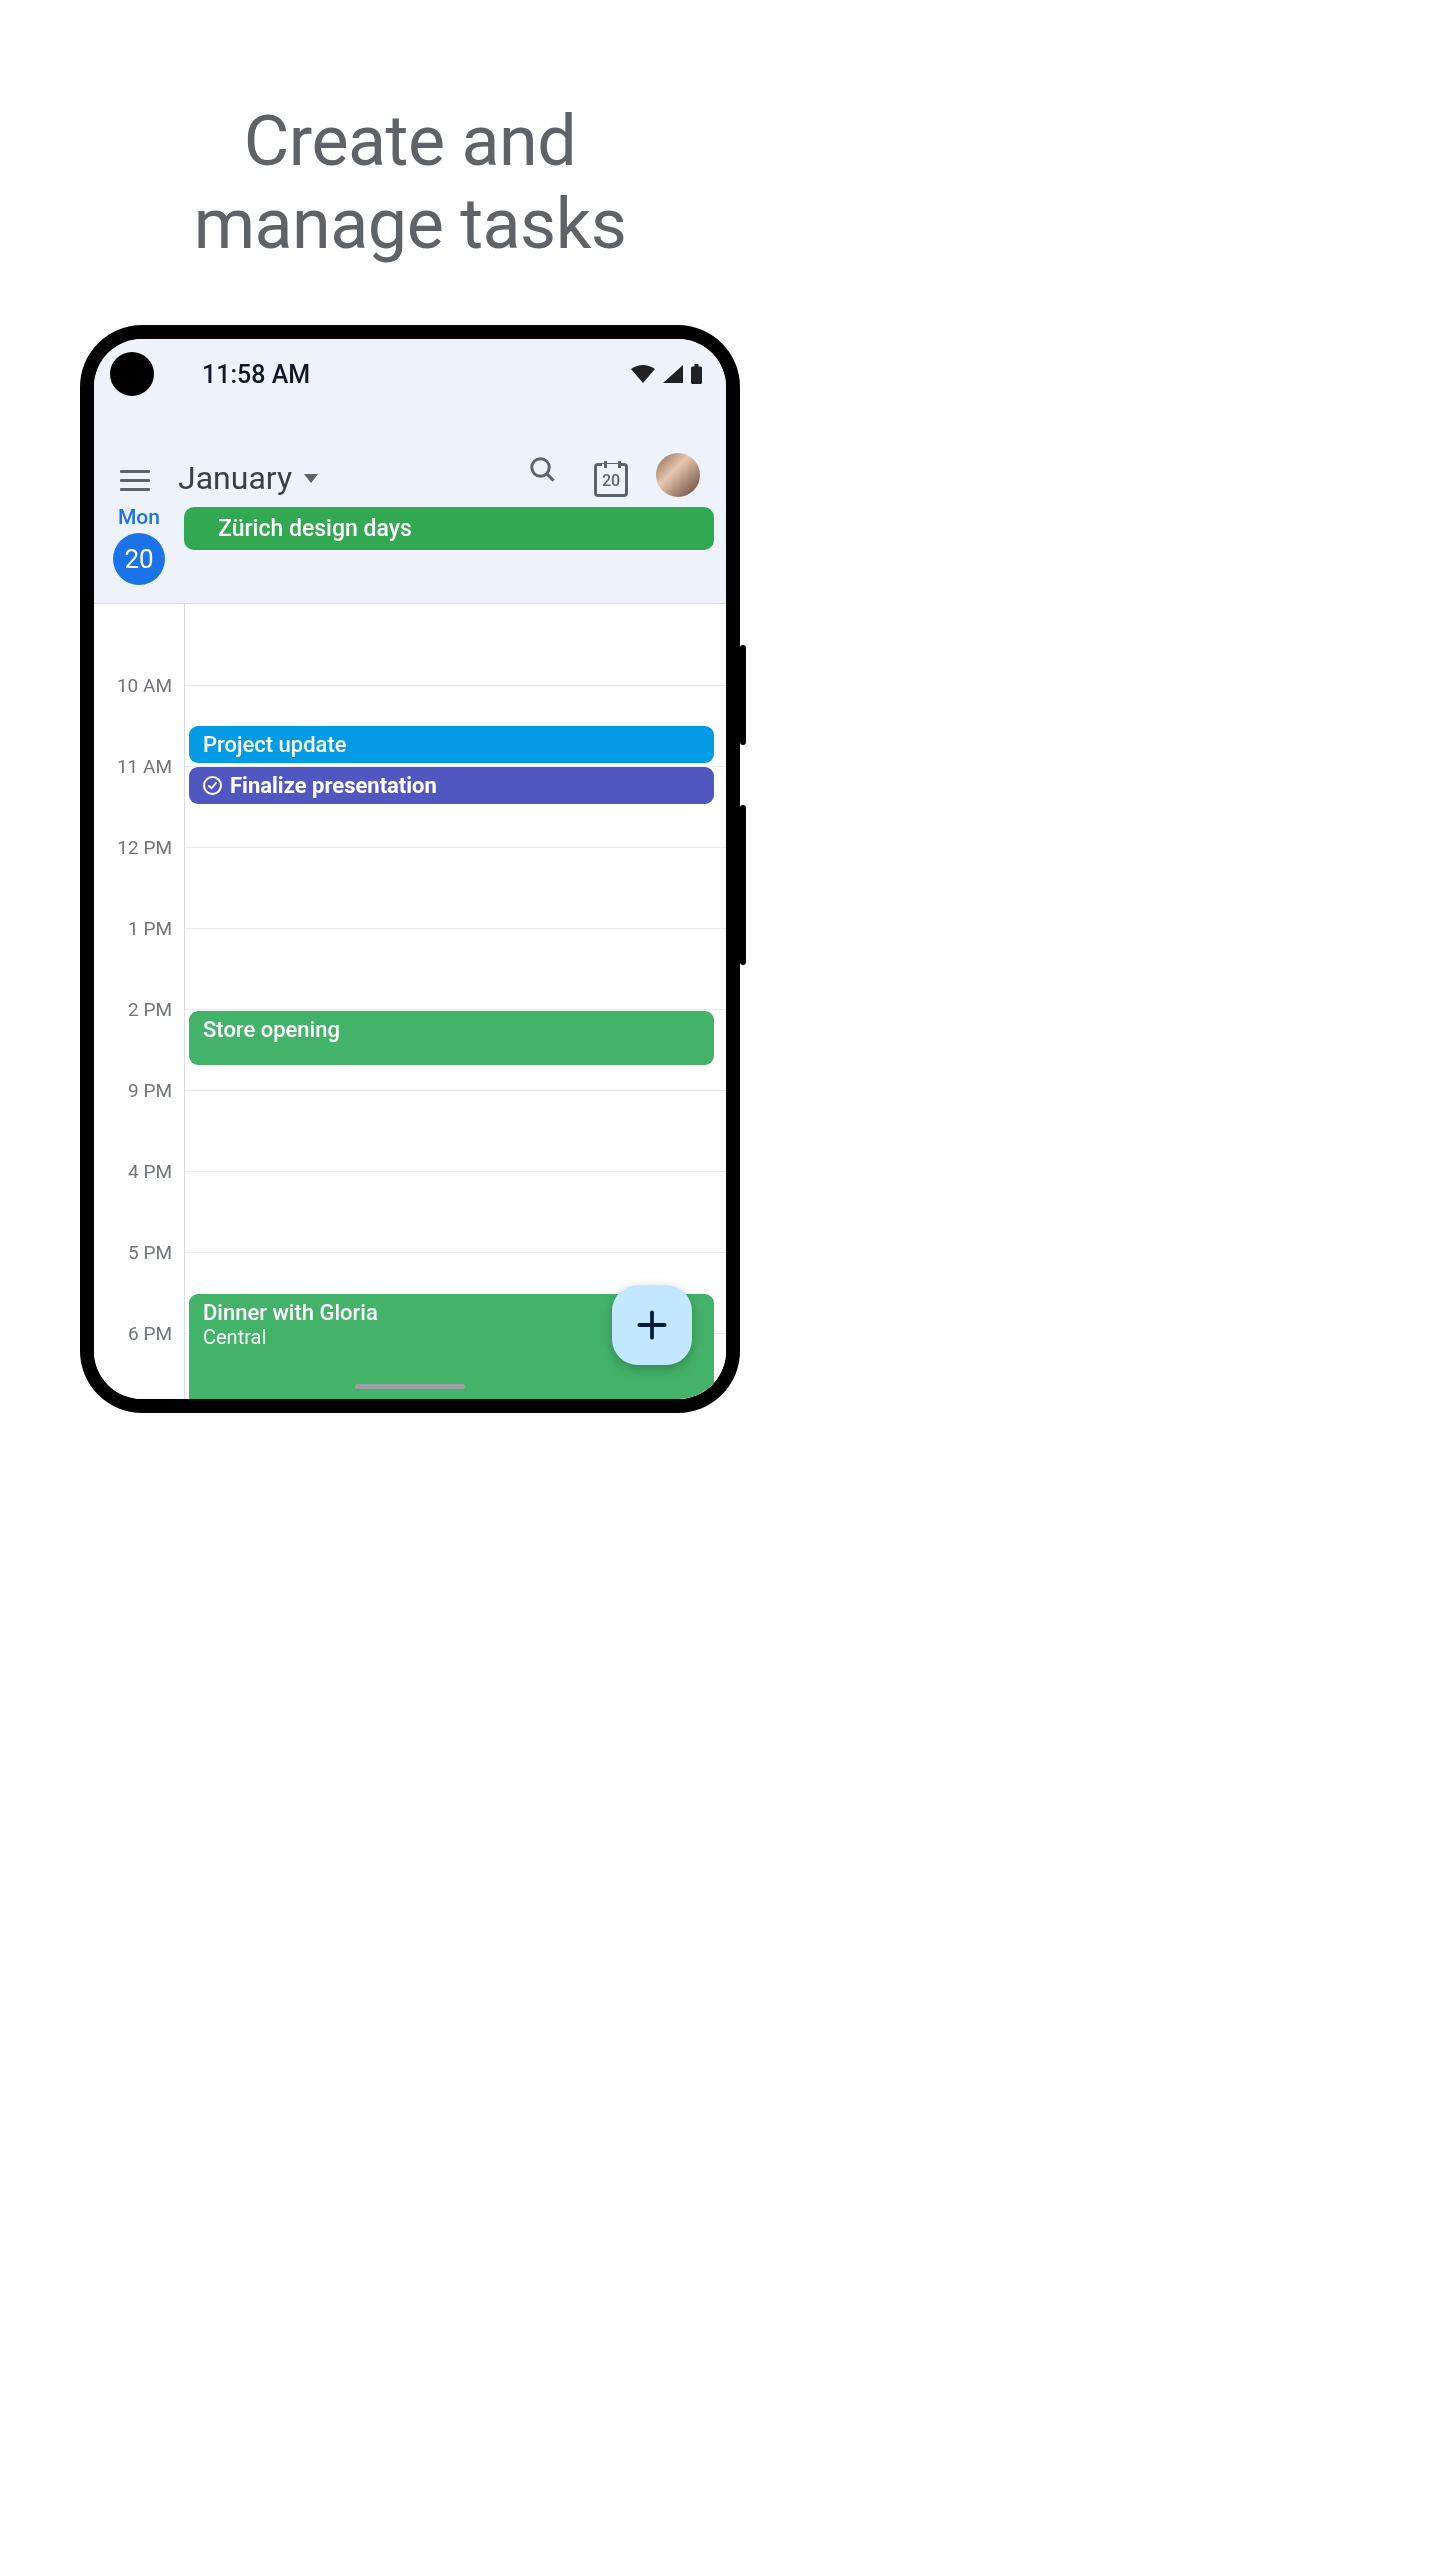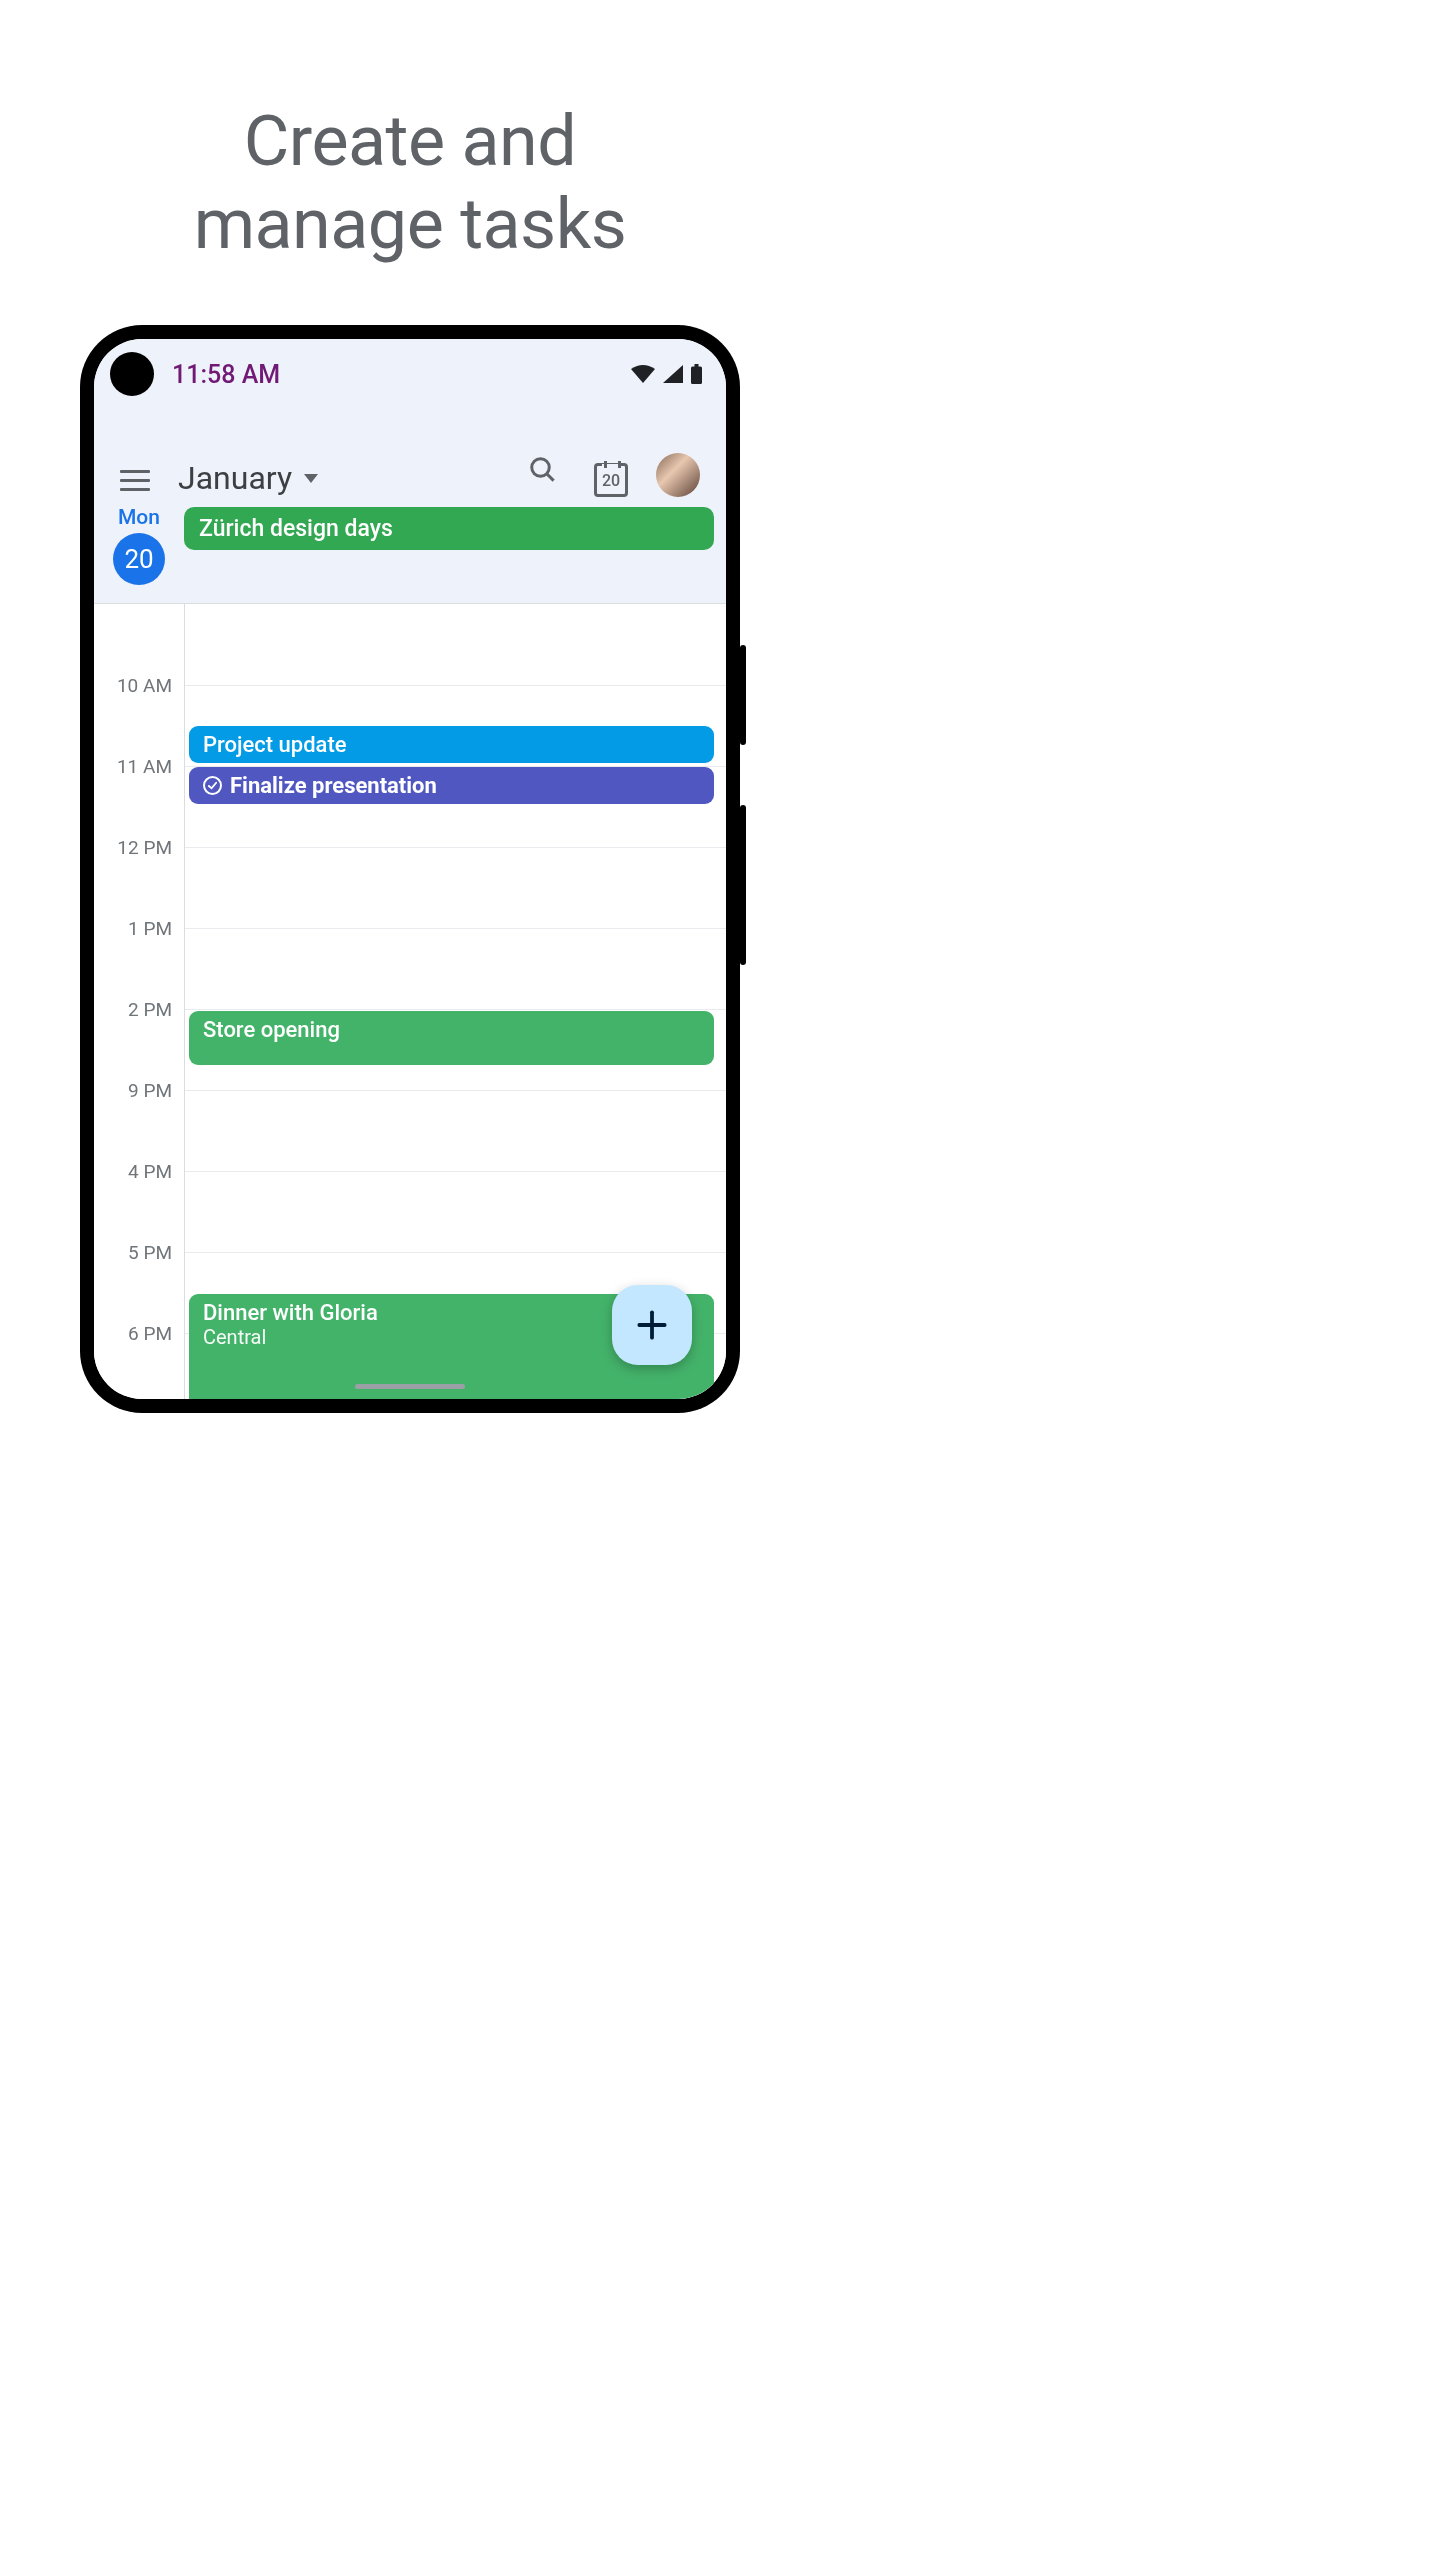--- a/index.html
+++ b/index.html
@@ -7,21 +7,21 @@
 
     .hero-title { text-align: center; font-size: 70px; font-weight: 400; color: #5f6368; line-height: 1.18; margin-top: 100px; margin-bottom: 60px; letter-spacing: -0.5px; }
 
     .phone-wrap { display: flex; justify-content: center; }
     .phone-shell { width: 660px; background: #000; border-radius: 62px; padding: 14px; position: relative; }
     .phone-screen { background: #fff; border-radius: 48px; overflow: hidden; height: 1060px; position: relative; }
 
     .status-bar { height: 70px; background: #eef2fa; display: flex; align-items: center; justify-content: space-between; padding: 0 24px 0 16px; }
     .status-left { display: flex; align-items: center; gap: 18px; }
     .camera-hole { width: 44px; height: 44px; border-radius: 50%; background: #000; }
-    .status-time { font-size: 25px; font-weight: 500; color: #701a75; }
+    .status-time { font-size: 25px; font-weight: 500; color: #0f172a; margin-left: 30px; }
     .status-right { display: flex; align-items: center; gap: 8px; }
     .status-right svg { fill: #202124; }
 
     .app-header { height: 88px; background: #eef2fa; display: flex; align-items: flex-end; padding: 0 26px; gap: 28px; }
     .hamburger-icon { cursor: pointer; }
     .hamburger-icon div { width: 30px; height: 3px; background: #5f6368; margin: 6px 0; border-radius: 1px; }
     .month-select { display: flex; align-items: center; gap: 12px; cursor: pointer; }
     .month-label { font-size: 32px; color: #3c4043; font-weight: 400; }
     .dropdown-tri { width: 0; height: 0; border-left: 7px solid transparent; border-right: 7px solid transparent; border-top: 9px solid #5f6368; }
     .header-spacer { flex: 1; }
@@ -33,21 +33,21 @@
 
     .day-section { position: relative; background: #fff; }
 
     .day-head-row { display: flex; background: #eef2fa; border-bottom: 1px solid #dadce0; }
     .gutter { width: 90px; flex-shrink: 0; }
     .day-head { text-align: center; padding: 8px 0 18px; }
     .day-abbrev { font-size: 21px; color: #1a73e8; font-weight: 500; display: block; margin-bottom: 4px; }
     .day-num { width: 52px; height: 52px; border-radius: 50%; background: #1a73e8; color: #fff; display: inline-flex; align-items: center; justify-content: center; font-size: 26px; font-weight: 400; }
 
     .allday-col { flex: 1; padding: 10px 12px 10px 0; }
-    .allday-event { background: #33a853; color: #fff; border-radius: 10px; padding: 8px 15px; font-size: 23px; font-weight: 500; cursor: pointer; }
+    .allday-event { background: #33a853; color: #fff; border-radius: 10px; padding: 8px 34px; font-size: 23px; font-weight: 500; cursor: pointer; }
 
     .timeline-area { display: flex; position: relative; }
     .time-gutter { width: 90px; position: relative; flex-shrink: 0; }
     .time-lbl { position: absolute; right: 12px; font-size: 19px; color: #70757a; transform: translateY(-50%); white-space: nowrap; }
     .grid-col { flex: 1; position: relative; border-left: 1px solid #dadce0; }
     .hour-slot { height: 81px; border-top: 1px solid #e8eaed; }
     .hour-slot:first-child { border-top: none; }
 
     .event-block { position: absolute; left: 4px; right: 12px; border-radius: 9px; padding: 6px 14px; color: #fff; font-size: 22px; font-weight: 500; cursor: pointer; overflow: hidden; display: flex; align-items: center; gap: 8px; }
     .event-block.blue { background: #039be5; }

